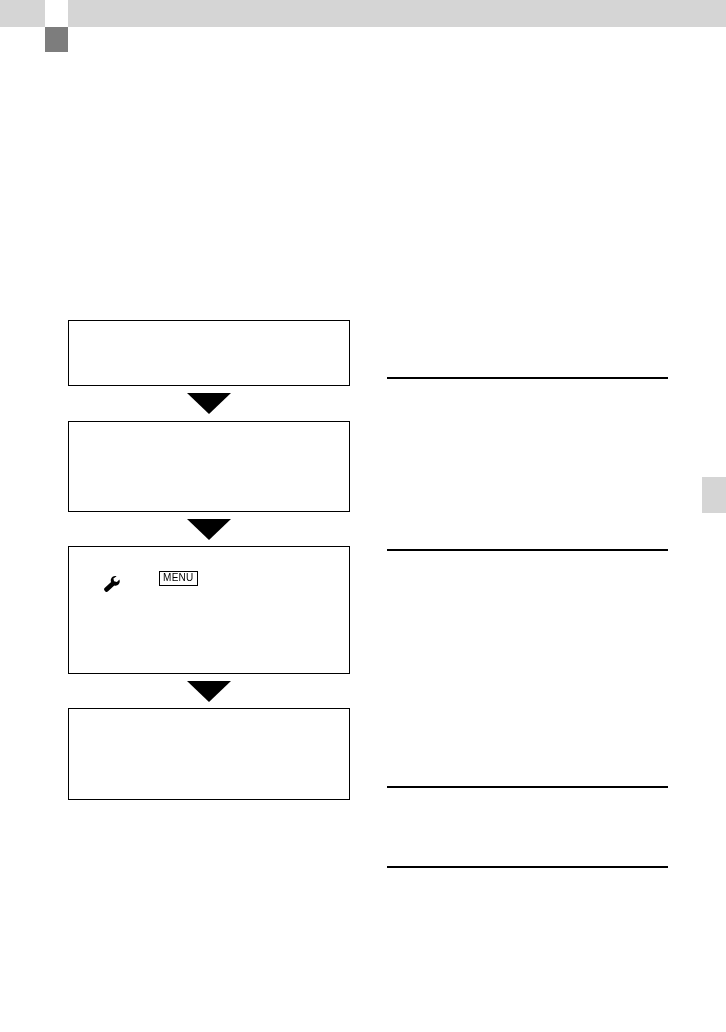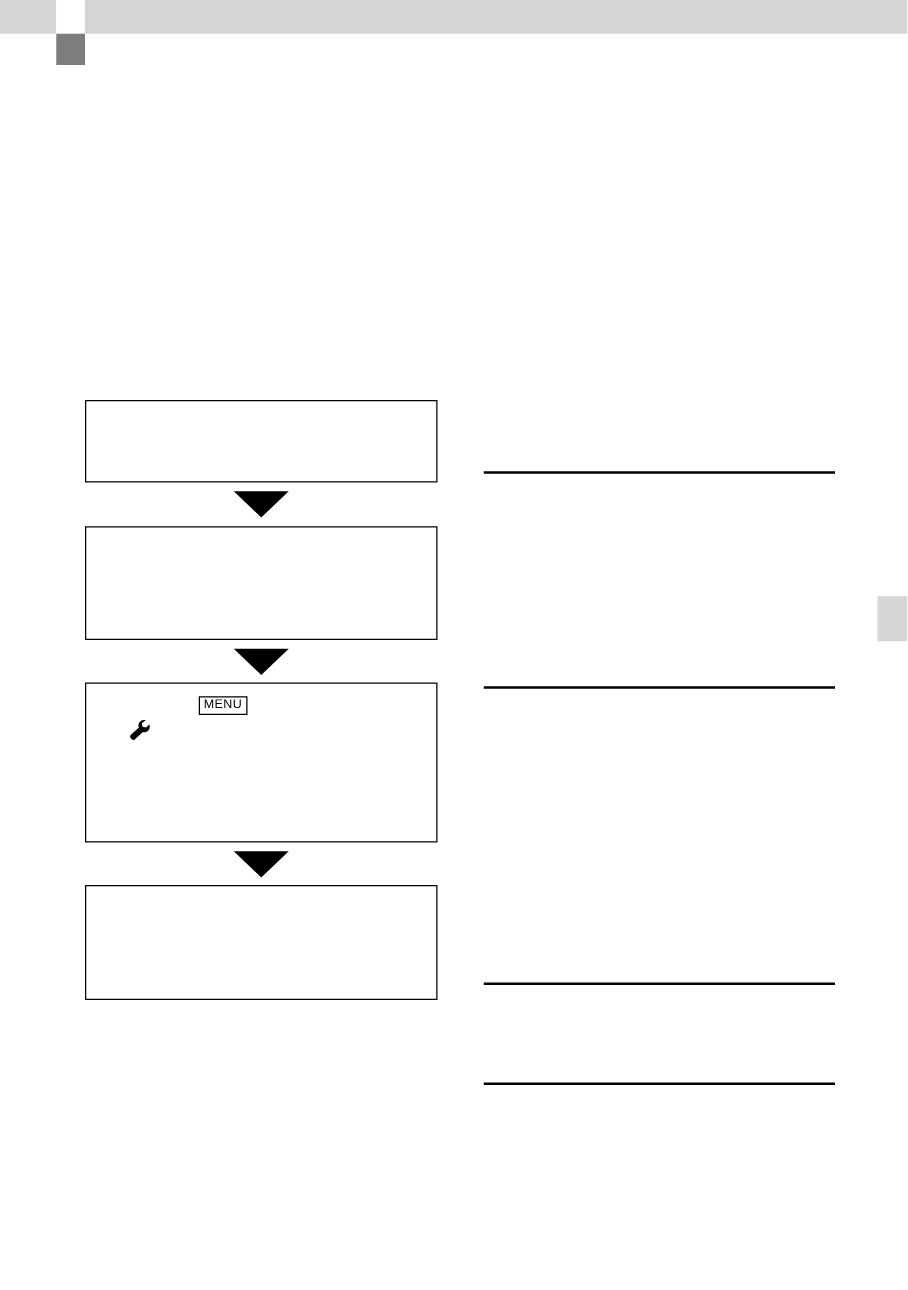--- a/index.html
+++ b/index.html
@@ -97,21 +97,21 @@
   #flow-box-2 { height: 91px; }
   #flow-arrow-2 { height: 34px; }
   #flow-box-3 { height: 128px; }
   #flow-arrow-3 { height: 34px; }
   #flow-box-4 { height: 92px; }
 
   
   #menu-key {
     position: absolute;
     left: 90px;
-    top: 10px;
+    top: 24px;
     box-sizing: border-box;
     border: 1.4px solid #000000;
     padding: 0px 3px 1px 3px;
     font-size: 10px;
     line-height: 12px;
     letter-spacing: 0.3px;
     background: #ffffff;
     color: #000000;
     font-family: "Liberation Sans", sans-serif;
   }

